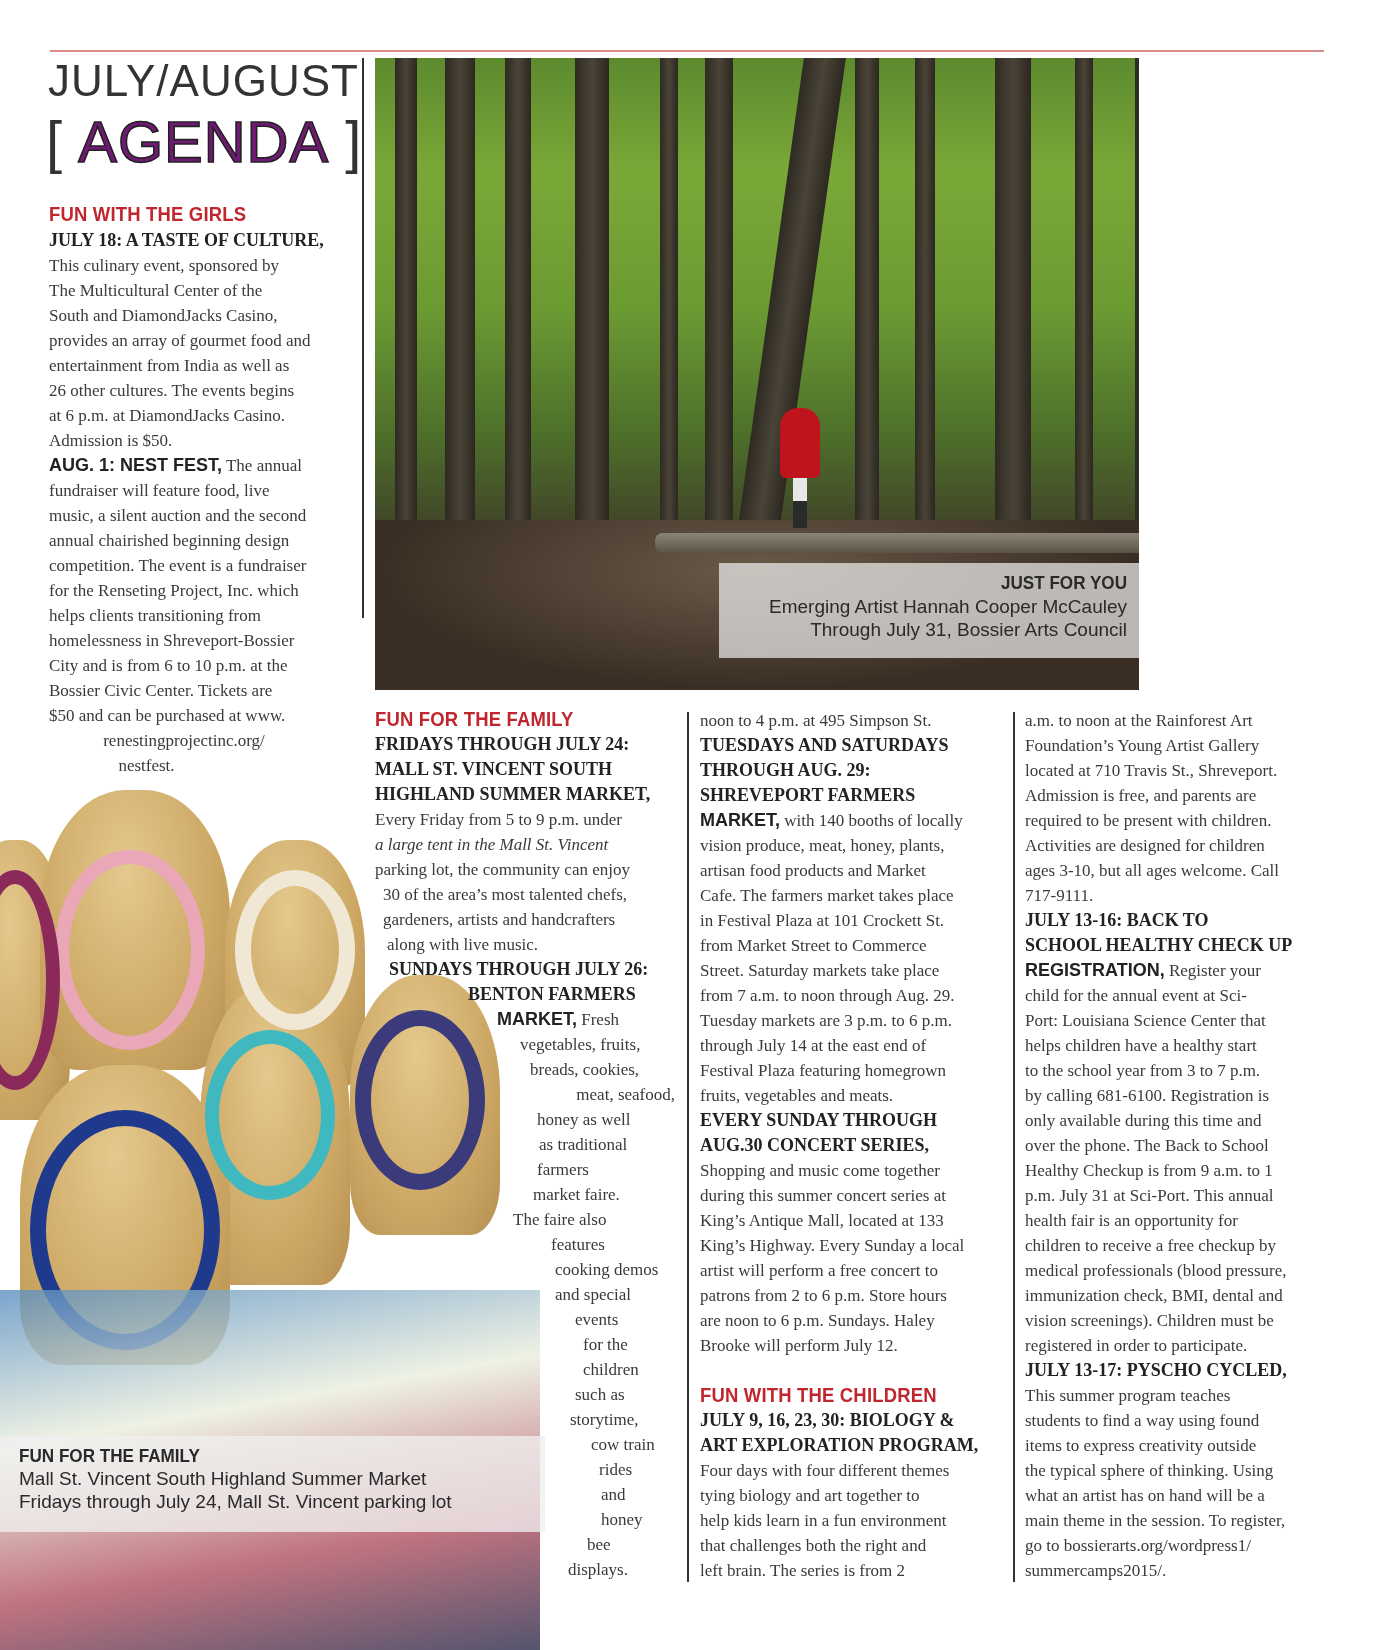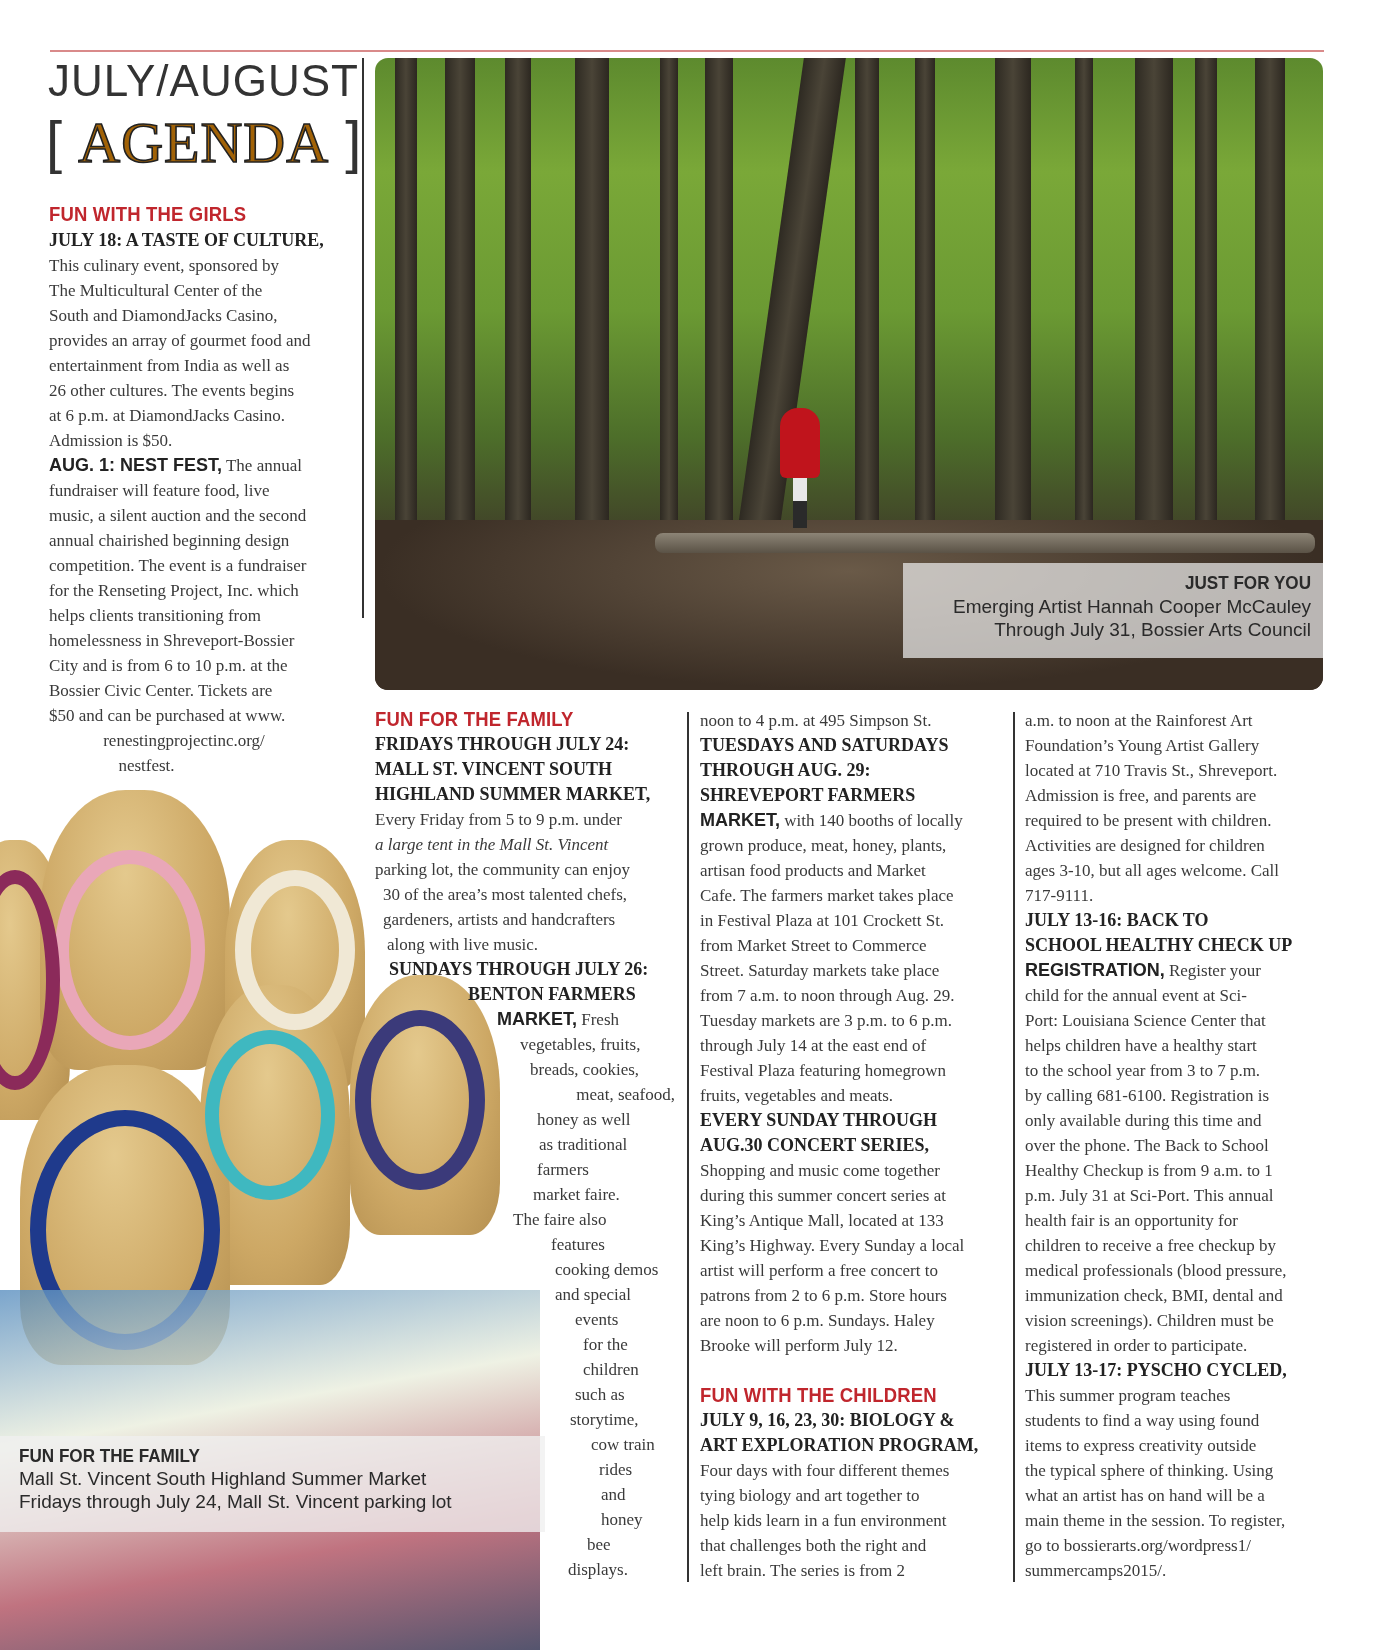--- a/index.html
+++ b/index.html
@@ -7,34 +7,34 @@
   body { position: relative; font-family: "Liberation Serif", "DejaVu Serif", serif; color: #333; }
 
   .top-rule { position: absolute; left: 50px; top: 50px; width: 1274px; height: 2px; background: #d98a8a; }
   .vrule { position: absolute; width: 1.5px; background: #333; }
 
   .masthead-line1 { position: absolute; left: 48px; top: 56px; font-family: "Liberation Sans", sans-serif;
     font-size: 44px; font-weight: 300; color: #333; letter-spacing: 1px; }
   .masthead-line2 { position: absolute; left: 46px; top: 108px; font-family: "Liberation Sans", sans-serif;
     font-size: 58px; color: #333; white-space: nowrap; }
   .masthead-line2 .bracket { font-weight: 300; }
-  .masthead-line2 .outline { color: #a16207; -webkit-text-stroke: 1.6px #222; letter-spacing: 1px; font-family: Liberation Serif, serif; }
+  .masthead-line2 .outline { color: #701a75; -webkit-text-stroke: 1.6px #222; letter-spacing: 1px; }
 
   .section-head { font-family: "Liberation Sans", sans-serif; font-weight: 700; color: #c0262d;
     font-size: 21px; transform: scaleX(0.88); transform-origin: left; white-space: nowrap; letter-spacing: 0.2px; }
   .event-head { font-family: Liberation Serif, serif; font-weight: 700; color: #222;
     font-size: 18px; line-height: 25px; }
   .body { font-size: 17px; line-height: 25px; color: #3a3a3a; }
   .body .lead { font-family: "Liberation Sans", sans-serif; font-weight: 700; color: #222; font-size: 18px; }
 
   .col { position: absolute; }
 
   
-  .photo-forest { position: absolute; left: 375px; top: 58px; width: 948px; height: 632px; overflow: hidden;
-    background: linear-gradient(180deg, #5d8a2e 0%, #7aa838 18%, #6b9a33 40%, #4d6e2a 60%, #3e3a28 78%, #4a3a2c 100%); border-radius: 13px; }
+  .photo-forest { position: absolute; left: 375px; top: 58px; width: 764px; height: 632px; overflow: hidden;
+    background: linear-gradient(180deg, #5d8a2e 0%, #7aa838 18%, #6b9a33 40%, #4d6e2a 60%, #3e3a28 78%, #4a3a2c 100%); }
   .photo-forest .tree { position: absolute; bottom: 120px; background: linear-gradient(90deg,#2e2a22,#4a4437,#2c2720); }
   .photo-forest .log { position: absolute; left: 280px; top: 475px; width: 660px; height: 20px;
     background: linear-gradient(180deg,#8c8476,#5a5246); border-radius: 8px; }
   .photo-forest .figure-cloak { position: absolute; left: 405px; top: 350px; width: 40px; height: 70px;
     background: #c0141c; border-radius: 18px 18px 6px 6px; }
   .photo-forest .figure-legs { position: absolute; left: 418px; top: 420px; width: 14px; height: 50px;
     background: linear-gradient(180deg,#e8e8e8 0%,#e8e8e8 45%,#2a2a2a 46%); }
   .photo-forest .floor { position: absolute; left: 0; right: 0; bottom: 0; height: 170px;
     background: radial-gradient(ellipse at 50% 30%, #6a5a48 0%, #3a2e24 70%); }
   .caption-forest { position: absolute; right: 0; bottom: 32px; width: 420px; height: 95px;
@@ -205,21 +205,21 @@
   <div class="body">noon to 4 p.m. at 495 Simpson St.</div>
   <div class="event-head">
     <div>TUESDAYS AND SATURDAYS</div>
     <div>THROUGH AUG. 29:</div>
     <div>SHREVEPORT FARMERS</div>
   </div>
   <div class="body">
     <span class="lead">MARKET,</span><span> with 140 booths of locally</span>
   </div>
   <div class="body" id="c3-farm">
-      <div>grown produce, meat, honey, plants,</div>
+      <div>vision produce, meat, honey, plants,</div>
       <div>artisan food products and Market</div>
       <div>Cafe. The farmers market takes place</div>
       <div>in Festival Plaza at 101 Crockett St.</div>
       <div>from Market Street to Commerce</div>
       <div>Street. Saturday markets take place</div>
       <div>from 7 a.m. to noon through Aug. 29.</div>
       <div>Tuesday markets are 3 p.m. to 6 p.m.</div>
       <div>through July 14 at the east end of</div>
       <div>Festival Plaza featuring homegrown</div>
       <div>fruits, vegetables and meats.</div>

